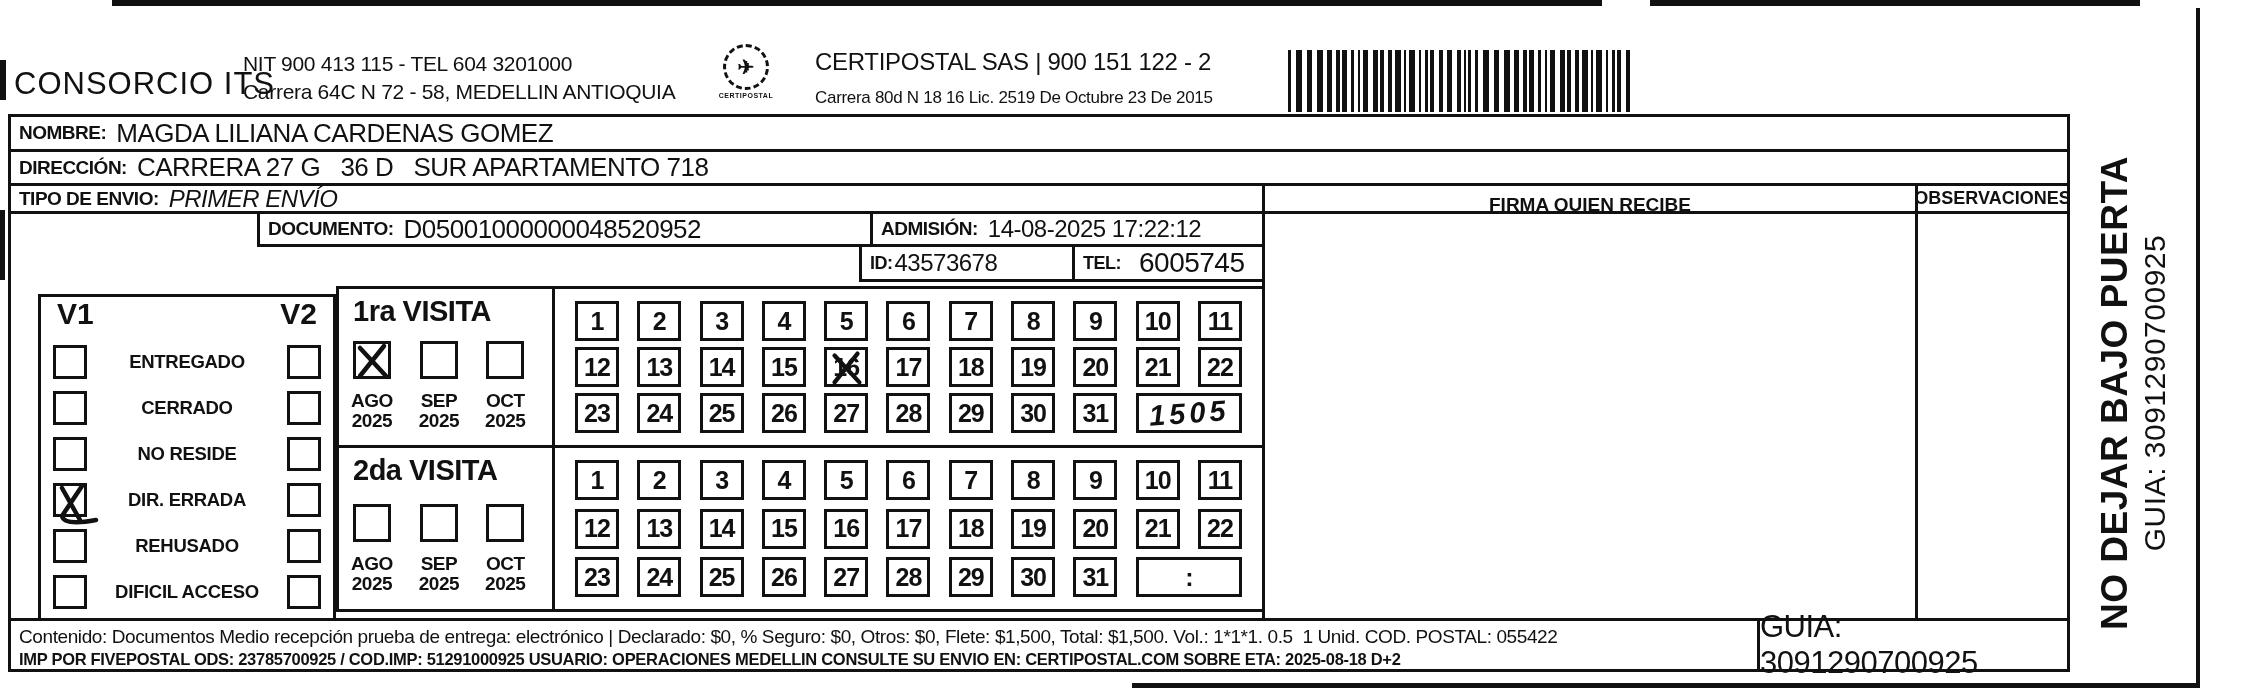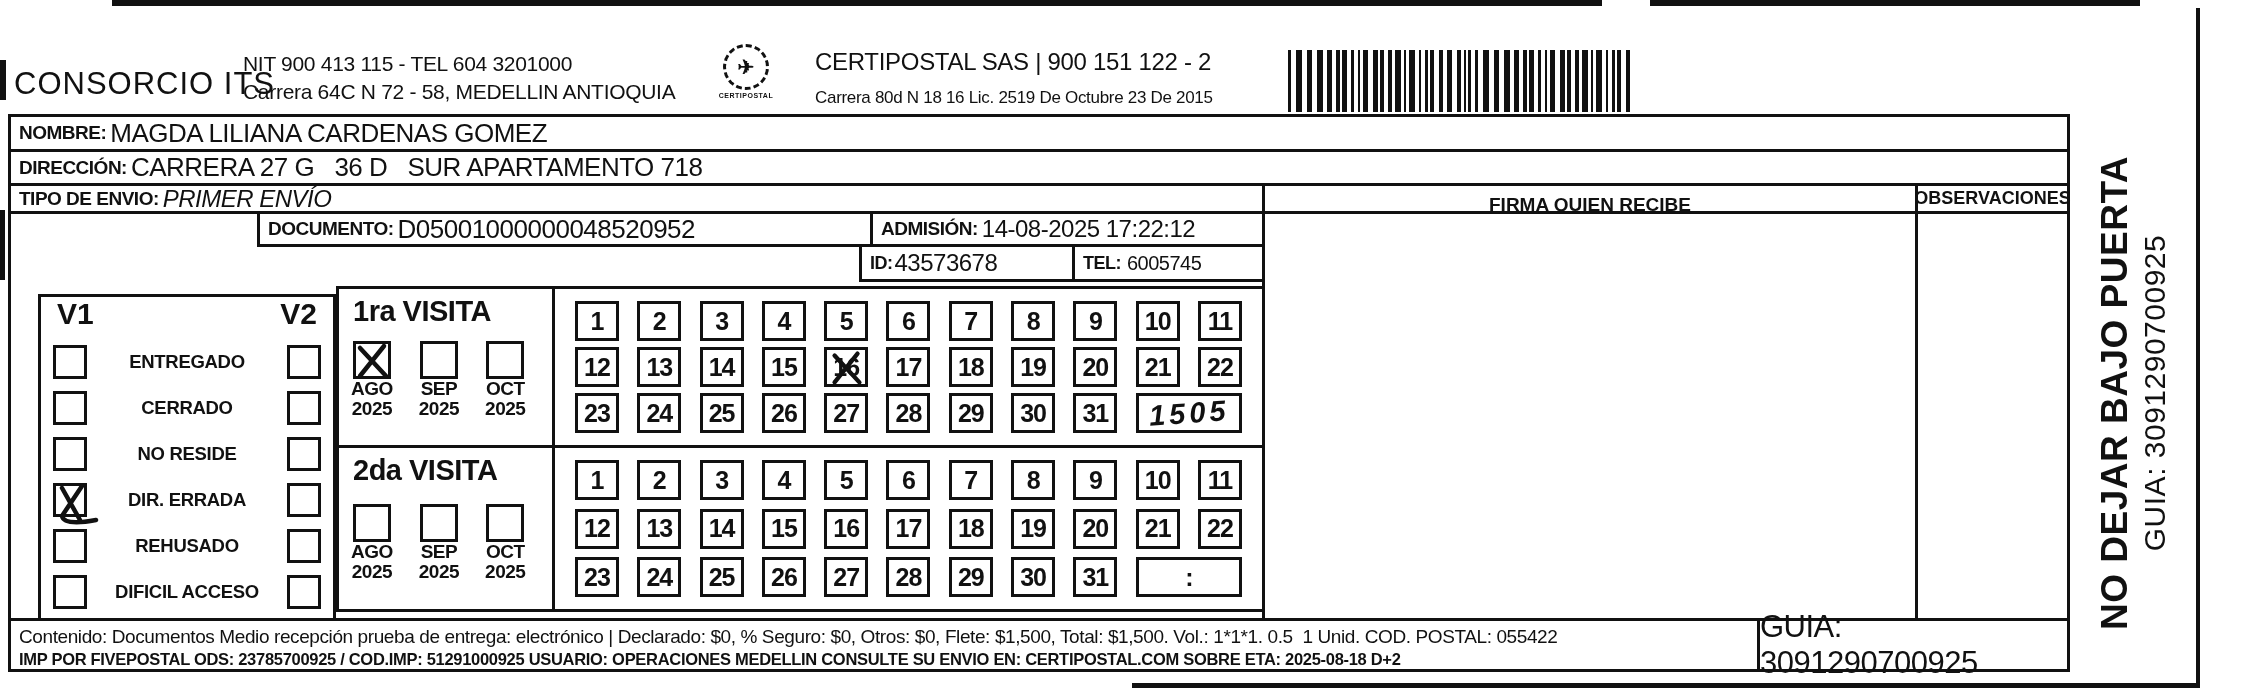--- a/index.html
+++ b/index.html
@@ -2,39 +2,39 @@
 <html><head>
 <meta charset="utf-8">
 <style>
   html,body{margin:0;padding:0;background:#e8e8e8;}
   #page{position:relative;width:2244px;height:690px;background:#ffffff;overflow:hidden;
         font-family:"Liberation Sans",sans-serif;color:#111;}
   .abs{position:absolute;}
   .box{position:absolute;border:3px solid #111;box-sizing:border-box;background:#fff;}
   .lbl{font-weight:bold;font-size:19px;letter-spacing:-0.5px;}
   .val{font-size:26px;white-space:pre;letter-spacing:-0.5px;}
-  .cellflex{display:flex;align-items:center;padding-left:8px;gap:4px;overflow:hidden;}
+  .cellflex{display:flex;align-items:center;padding-left:8px;gap:10px;overflow:hidden;}
   .hdr-co{font-size:31px;letter-spacing:1px;}
   .hdr-sm{font-size:21px;line-height:27px;letter-spacing:-0.3px;}
   .hdr-cert1{font-size:24px;font-weight:500;letter-spacing:-0.3px;}
   .hdr-cert2{font-size:17px;font-weight:500;margin-top:6px;letter-spacing:-0.3px;}
   .colhdr{display:flex;align-items:center;justify-content:center;font-weight:bold;font-size:19px;}
   
   #status-rows{position:absolute;left:0;right:0;top:42px;}
   .status-row{display:flex;align-items:center;height:46px;padding:0 12px;}
   .status-label{flex:1;text-align:center;font-weight:bold;font-size:18.5px;letter-spacing:-0.3px;}
   .cb{position:relative;width:34px;height:34px;border:3px solid #111;box-sizing:border-box;background:#fff;flex:none;}
   .cb svg{position:absolute;left:-6px;top:-6px;width:46px;height:46px;overflow:visible;}
   .vtitle{position:absolute;top:0px;font-weight:bold;font-size:30px;}
   
   .visit-title{position:absolute;left:14px;top:6px;font-weight:bold;font-size:29px;letter-spacing:-0.5px;}
   .months{position:absolute;left:12px;top:52px;display:flex;gap:26px;}
   .month{display:flex;flex-direction:column;align-items:center;}
   .month .cb{width:38px;height:38px;}
-  .month .mm,.month .yy{font-weight:bold;font-size:19px;line-height:20px;margin-top:0;letter-spacing:-0.5px;}
+  .month .mm,.month .yy{font-weight:bold;font-size:19px;line-height:20px;margin-top:12px;letter-spacing:-0.5px;}
   .month .yy{margin-top:0;}
   
   .grid{position:absolute;left:0;top:0;right:0;bottom:0;display:grid;
         grid-template-columns:repeat(11,44px);grid-template-rows:repeat(3,40px);
         justify-content:space-between;align-content:space-between;padding:12px 20px;box-sizing:border-box;}
   .day{position:relative;border:3px solid #111;box-sizing:border-box;display:flex;align-items:center;justify-content:center;
        font-weight:bold;font-size:25px;letter-spacing:-1px;}
   .day.wide{grid-column:10 / span 2;}
   .day svg.cross{position:absolute;left:-4px;top:-4px;width:48px;height:44px;overflow:visible;}
   .hand{font-style:italic;font-weight:bold;font-size:29px;letter-spacing:4px;transform:rotate(-4deg);}
@@ -199,23 +199,23 @@
   </div>
   <div class="box cellflex" style="left:870px;top:211px;width:395px;height:36px;">
     <span class="lbl">ADMISIÓN:</span>
     <span class="val" style="font-size:24px;">14-08-2025 17:22:12</span>
   </div>
 
   <div class="box cellflex" style="left:859px;top:244px;width:216px;height:38px;gap:2px;">
     <span class="lbl" style="font-size:18px;">ID:</span>
     <span class="val" style="font-size:24px;">43573678</span>
   </div>
-  <div class="box cellflex" style="left:1072px;top:244px;width:193px;height:38px;gap:6px;">
+  <div class="box cellflex" style="left:1072px;top:244px;width:193px;height:38px;gap:18px;">
     <span class="lbl" style="font-size:18px;">TEL:</span>
-    <span class="val" style="font-size:20px;">6005745</span>
+    <span class="val" style="font-size:28px;">6005745</span>
   </div>
 
   <div class="box" style="left:38px;top:294px;width:298px;height:336px;">
     <div class="vtitle" style="left:16px;">V1</div>
     <div class="vtitle" style="right:16px;">V2</div>
     <div id="status-rows">
         <div class="status-row">
           <div class="cb"></div>
           <div class="status-label">ENTREGADO</div>
           <div class="cb"></div>

